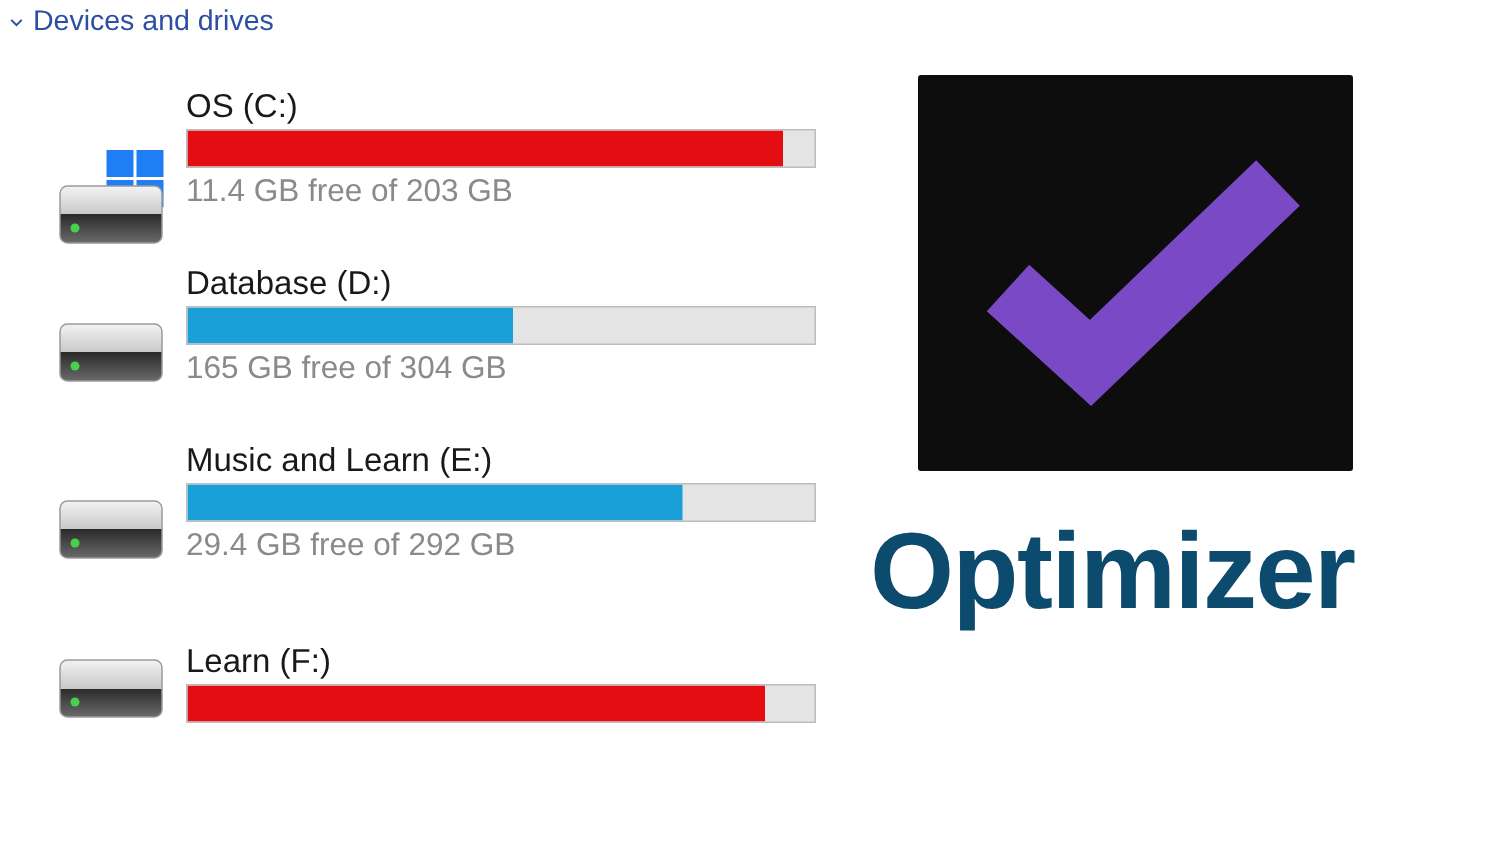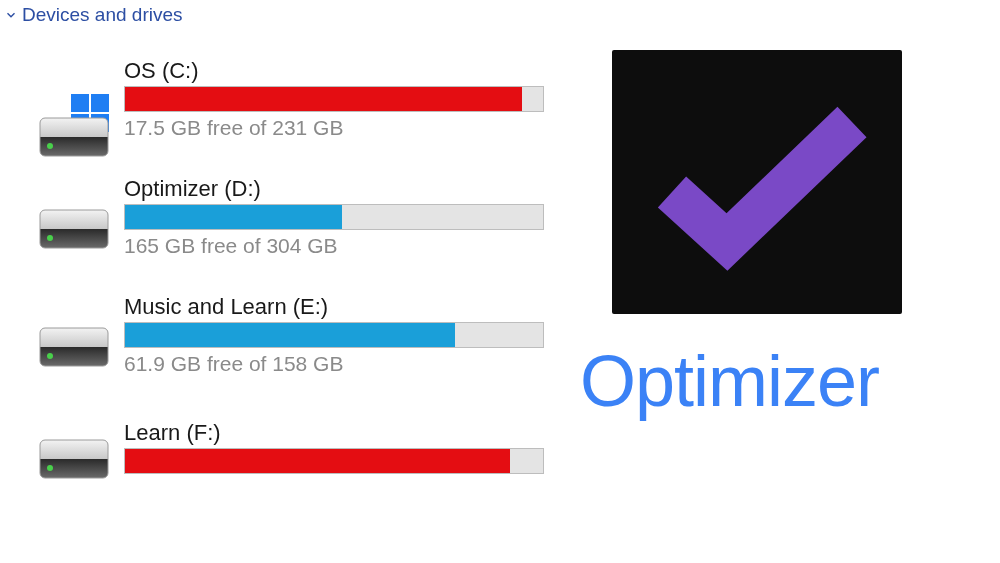--- a/index.html
+++ b/index.html
@@ -32,21 +32,21 @@
 
   
   .drive-list {
     position: absolute;
     top: 58px;
     left: 38px;
     width: 530px;
   }
   .drive {
     display: flex;
-    align-items: center;
+    align-items: flex-end;
     margin-bottom: 36px;
   }
   .drive-icon-wrap {
     width: 86px;
     padding-top: 26px;
   }
   .drive-icon {
     position: relative;
     width: 72px;
     height: 44px;
@@ -89,22 +89,22 @@
     border-radius: 2px;
     display: flex;
     align-items: center;
     justify-content: center;
   }
   .app-title {
     position: absolute;
     top: 340px;
     left: 580px;
     font-size: 72px;
-    font-weight: 400;
-    color: #3b82f6;
+    font-weight: 700;
+    color: #0c4a6e;
     letter-spacing: -1px;
   }
 </style>
 </head>
 <body>
 
 <div class="canvas">
 
   <div class="section-header">
     <svg width="14" height="14" viewBox="0 0 16 16">
@@ -138,21 +138,21 @@
     <rect x="2" y="2" width="68" height="38" rx="5" ry="5" fill="url(#g1)" stroke="#9a9a9a" stroke-width="1"></rect>
     <circle cx="12" cy="30" r="3" fill="#49d04b"></circle>
   </svg>
       </div>
     </div>
     <div class="drive-body">
       <div class="drive-name">OS (C:)</div>
       <div class="bar">
         <div class="bar-fill fill-red" style="width:95%"></div>
       </div>
-      <div class="drive-info">17.5 GB free of 231 GB</div>
+      <div class="drive-info">11.4 GB free of 203 GB</div>
     </div>
       </div>
       <div class="drive">
     <div class="drive-icon-wrap">
       <div class="drive-icon">
         
   <svg width="72" height="44" viewBox="0 0 72 44">
 
     <defs>
       <linearGradient id="g0" x1="0" y1="0" x2="0" y2="1">
@@ -161,21 +161,21 @@
         <stop offset="0.5" stop-color="#2a2a2a"></stop>
         <stop offset="1" stop-color="#6a6a6a"></stop>
       </linearGradient>
     </defs>
     <rect x="2" y="2" width="68" height="38" rx="5" ry="5" fill="url(#g0)" stroke="#9a9a9a" stroke-width="1"></rect>
     <circle cx="12" cy="30" r="3" fill="#49d04b"></circle>
   </svg>
       </div>
     </div>
     <div class="drive-body">
-      <div class="drive-name">Optimizer (D:)</div>
+      <div class="drive-name">Database (D:)</div>
       <div class="bar">
         <div class="bar-fill fill-blue" style="width:52%"></div>
       </div>
       <div class="drive-info">165 GB free of 304 GB</div>
     </div>
       </div>
       <div class="drive">
     <div class="drive-icon-wrap">
       <div class="drive-icon">
         
@@ -192,21 +192,21 @@
     <rect x="2" y="2" width="68" height="38" rx="5" ry="5" fill="url(#g0)" stroke="#9a9a9a" stroke-width="1"></rect>
     <circle cx="12" cy="30" r="3" fill="#49d04b"></circle>
   </svg>
       </div>
     </div>
     <div class="drive-body">
       <div class="drive-name">Music and Learn (E:)</div>
       <div class="bar">
         <div class="bar-fill fill-blue" style="width:79%"></div>
       </div>
-      <div class="drive-info">61.9 GB free of 158 GB</div>
+      <div class="drive-info">29.4 GB free of 292 GB</div>
     </div>
       </div>
       <div class="drive">
     <div class="drive-icon-wrap">
       <div class="drive-icon">
         
   <svg width="72" height="44" viewBox="0 0 72 44">
 
     <defs>
       <linearGradient id="g0" x1="0" y1="0" x2="0" y2="1">

